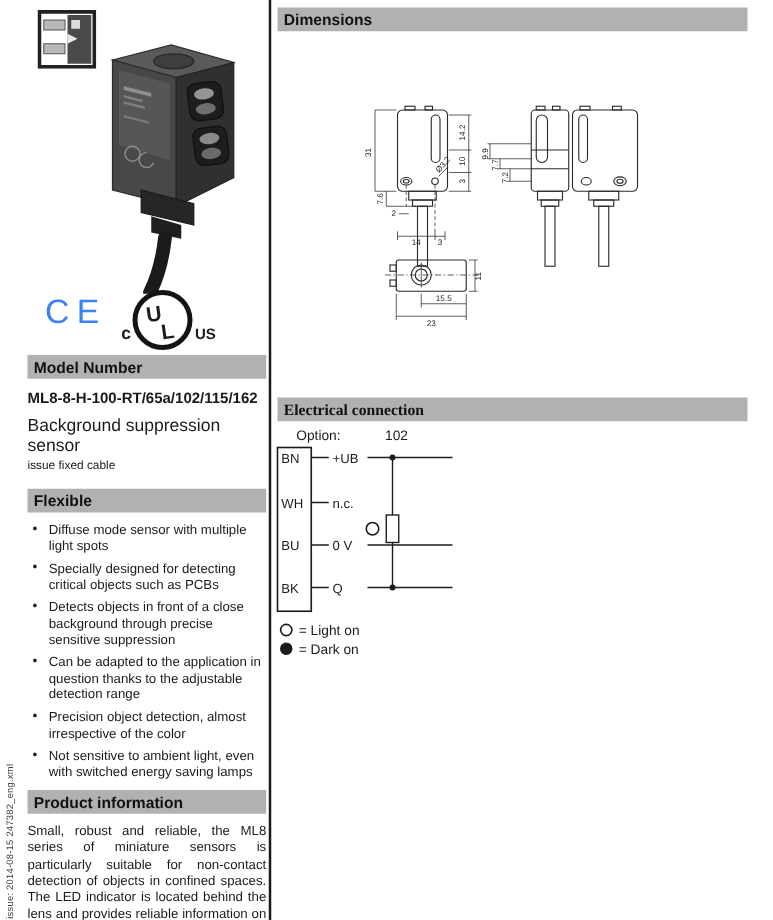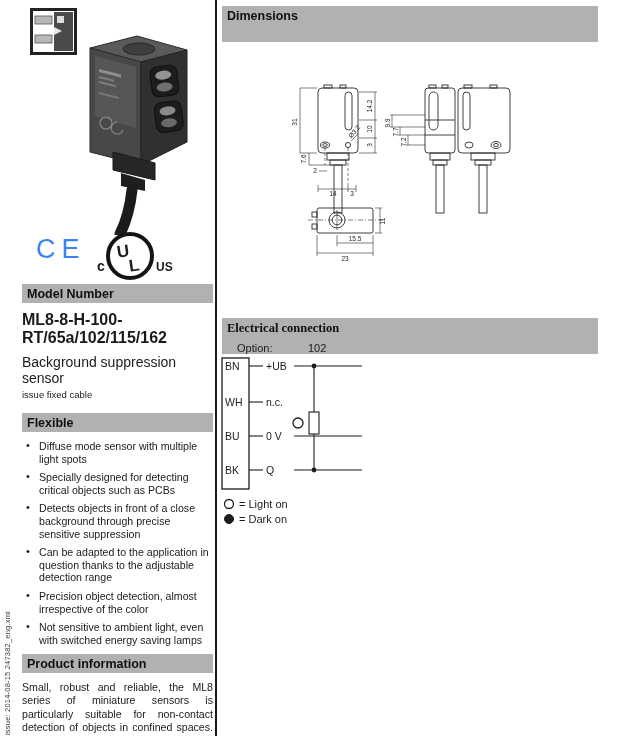--- a/index.html
+++ b/index.html
@@ -3,25 +3,25 @@
 <meta charset="utf-8">
 <style>
   html,body{margin:0;padding:0;background:#e8e8e8;}
   .page{
     position:relative;width:618px;height:736px;background:#ffffff;overflow:hidden;
     font-family:"Liberation Sans", sans-serif;color:#1a1a1a;margin:0 auto;
   }
   .divider{position:absolute;left:215px;top:0;width:2px;height:736px;background:#1a1a1a;}
   .hbar{background:#b1b1b1;color:#111;font-weight:bold;font-size:12.5px;
         padding:3px 5px 2px 5px;box-sizing:border-box;}
-  .hbar.abs{position:absolute;width:376px;height:36px;}
+  .hbar.abs{position:absolute;width:376px;height:19px;}
   
   .left-stack{position:absolute;left:22px;top:284px;width:191px;}
   .left-stack .hbar{margin-bottom:8px;}
-  .model-code{font-weight:bold;font-size:16px;margin:0 0 7px 0;}
+  .model-code{font-weight:bold;font-size:12px;margin:0 0 7px 0;}
   .model-desc{font-size:14px;margin:0 0 3px 0;}
   .model-sub{font-size:9.5px;margin:0 0 13px 0;}
   ul.features{list-style:none;margin:2px 0 8px 0;padding:0;}
   ul.features li{position:relative;padding-left:17px;margin-bottom:6px;
                  font-size:10.6px;line-height:12.6px;}
   ul.features li::before{content:"•";position:absolute;left:4px;top:-1px;font-size:11px;}
   .prodinfo{font-size:10.6px;line-height:13.1px;text-align:justify;margin:2px 0 0 0;}
   
   .vtext{position:absolute;left:3px;top:735px;transform:rotate(-90deg);
          transform-origin:left top;font-size:7.5px;color:#3c3c3c;white-space:nowrap;

